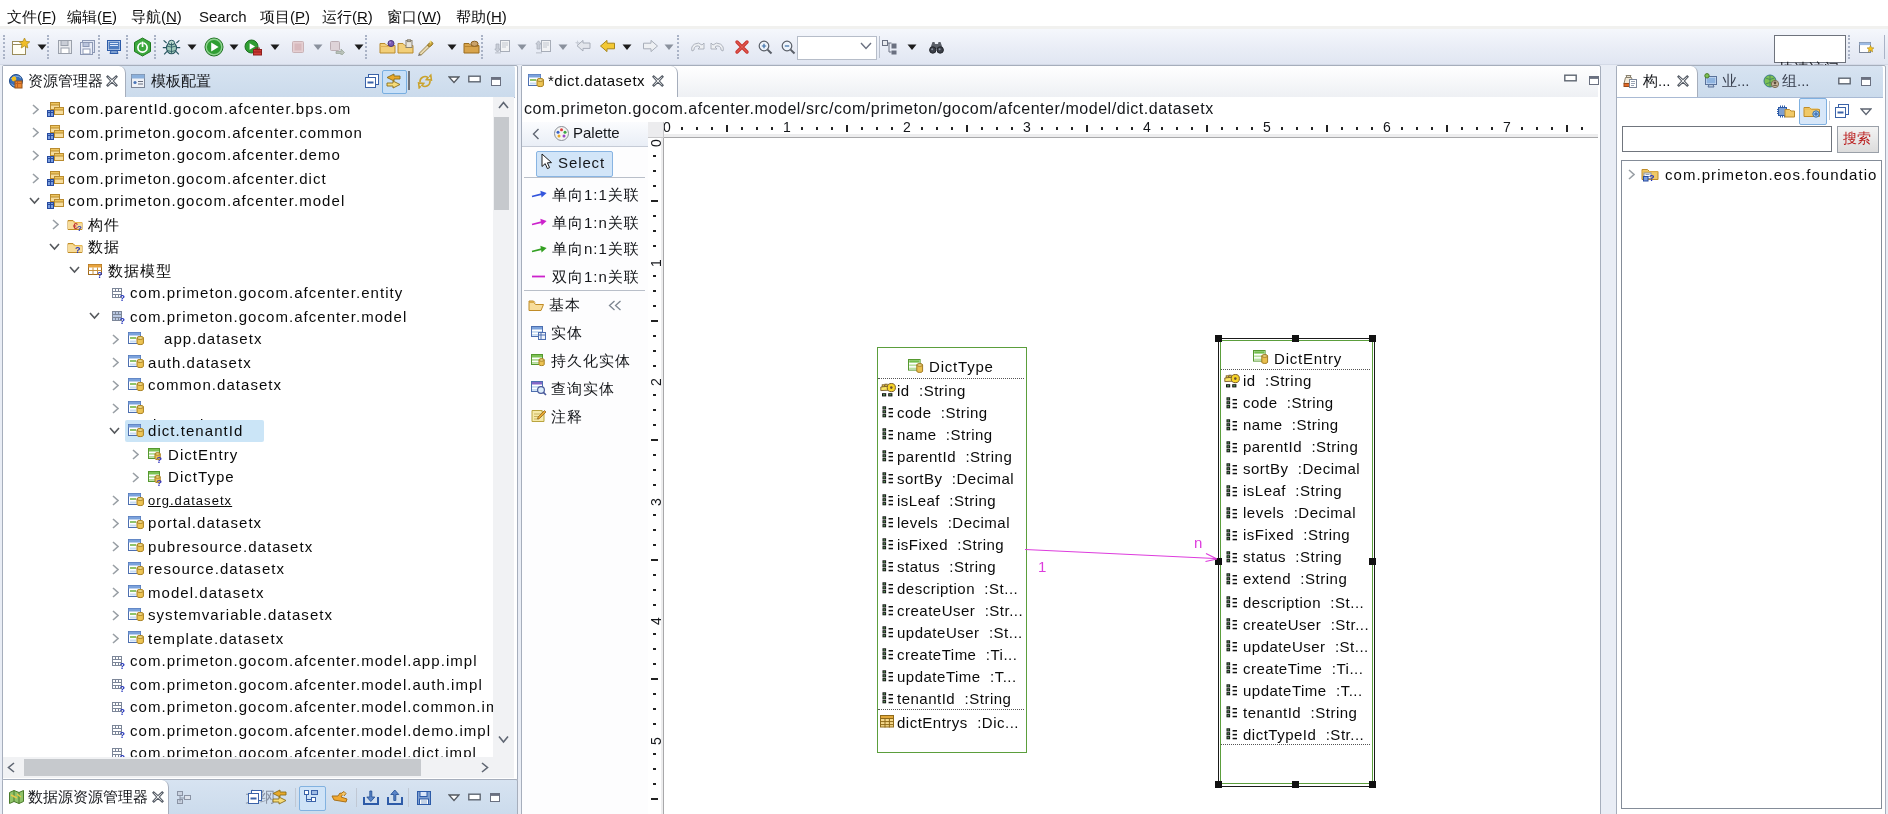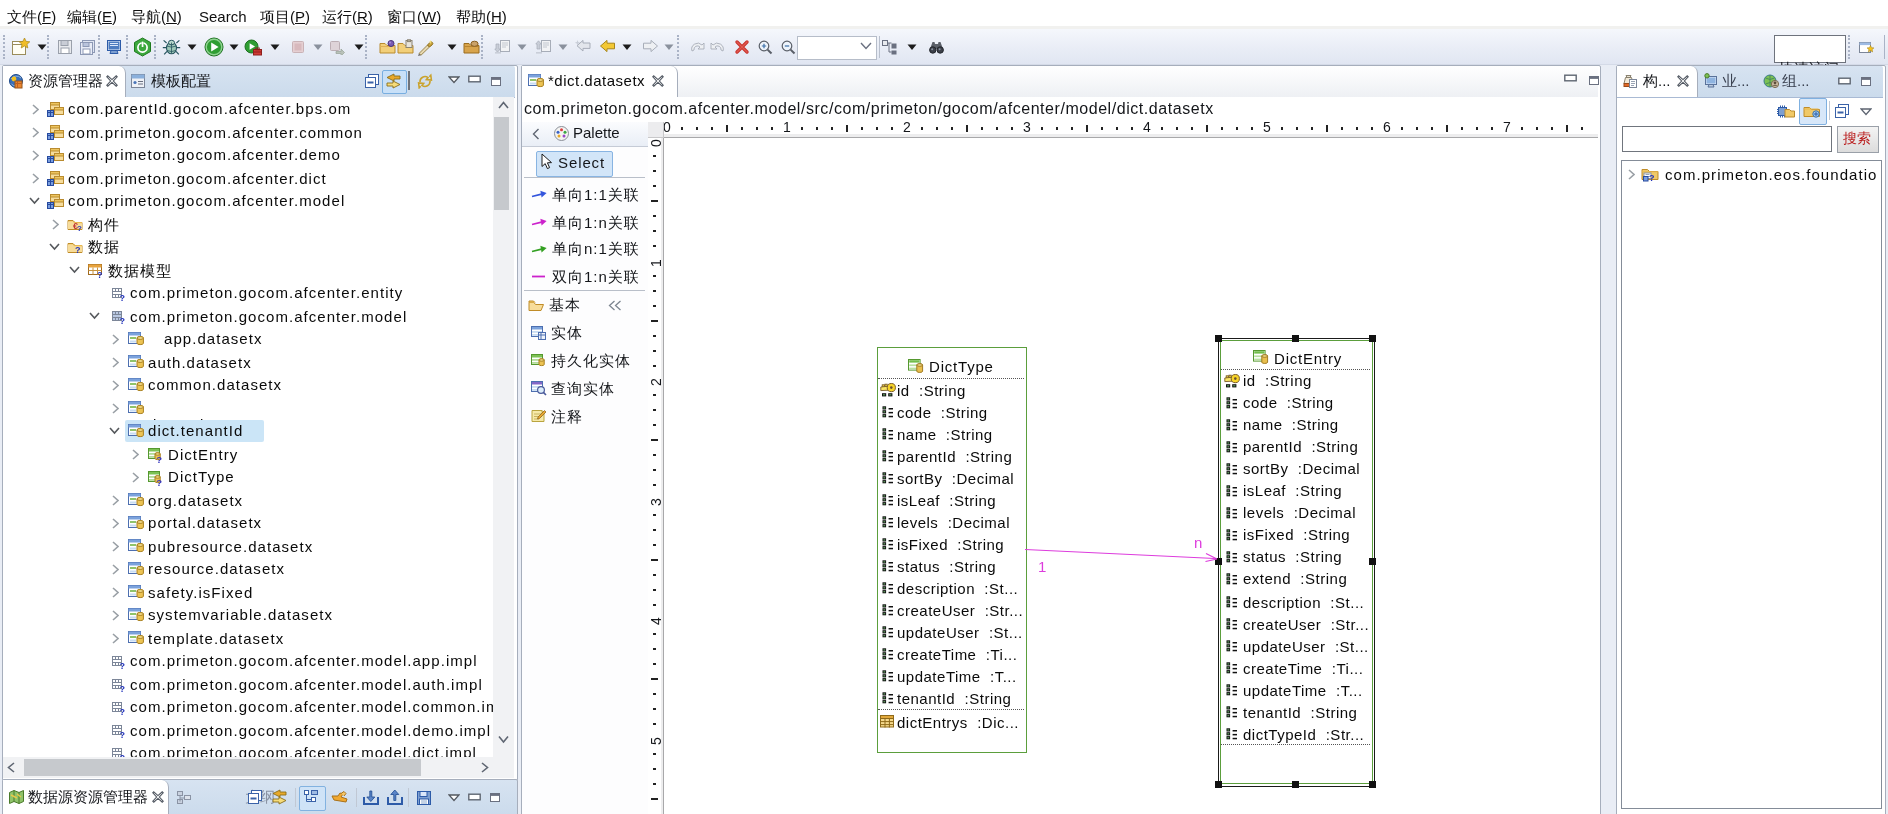--- a/index.html
+++ b/index.html
@@ -450,21 +450,21 @@
     <path d="M1 1 L6 5.5 L1 10" fill="none" stroke="#9aa0a6" stroke-width="1.6"></path>
   </svg>
 <svg class="ab" style="left:127px;top:492px" width="17" height="16" viewBox="0 0 17 16">
     <rect x="1.5" y="1.5" width="12" height="11" fill="#fff" stroke="#4d6fb0"></rect>
     <rect x="1.5" y="1.5" width="12" height="3" fill="#7ba2dc"></rect>
     <rect x="3" y="6" width="6" height="2" fill="#8fc36a"></rect>
     <rect x="3" y="9.5" width="6" height="2" fill="#c8dcf2"></rect>
     <path d="M10 7 a3.2 1.4 0 0 1 6.4 0 v5.2 a3.2 1.4 0 0 1 -6.4 0 Z" fill="#ecc353" stroke="#a87f1e"></path>
     <ellipse cx="13.2" cy="7" rx="3.2" ry="1.4" fill="#f6df8e" stroke="#a87f1e"></ellipse>
   </svg>
-<div class="tx" style="left:148px;top:490px;font-size:15px;line-height:21px;color:#0a0a0a;letter-spacing:1.05px;">org.datasetx</div>
+<div class="tx" style="left:148px;top:490px;font-size:13px;line-height:21px;color:#0a0a0a;letter-spacing:1.05px;text-decoration:underline;">org.datasetx</div>
 <svg class="ab" style="left:112px;top:518px" width="7" height="11" viewBox="0 0 7 11">
     <path d="M1 1 L6 5.5 L1 10" fill="none" stroke="#9aa0a6" stroke-width="1.6"></path>
   </svg>
 <svg class="ab" style="left:127px;top:515px" width="17" height="16" viewBox="0 0 17 16">
     <rect x="1.5" y="1.5" width="12" height="11" fill="#fff" stroke="#4d6fb0"></rect>
     <rect x="1.5" y="1.5" width="12" height="3" fill="#7ba2dc"></rect>
     <rect x="3" y="6" width="6" height="2" fill="#8fc36a"></rect>
     <rect x="3" y="9.5" width="6" height="2" fill="#c8dcf2"></rect>
     <path d="M10 7 a3.2 1.4 0 0 1 6.4 0 v5.2 a3.2 1.4 0 0 1 -6.4 0 Z" fill="#ecc353" stroke="#a87f1e"></path>
     <ellipse cx="13.2" cy="7" rx="3.2" ry="1.4" fill="#f6df8e" stroke="#a87f1e"></ellipse>
@@ -498,21 +498,21 @@
     <path d="M1 1 L6 5.5 L1 10" fill="none" stroke="#9aa0a6" stroke-width="1.6"></path>
   </svg>
 <svg class="ab" style="left:127px;top:584px" width="17" height="16" viewBox="0 0 17 16">
     <rect x="1.5" y="1.5" width="12" height="11" fill="#fff" stroke="#4d6fb0"></rect>
     <rect x="1.5" y="1.5" width="12" height="3" fill="#7ba2dc"></rect>
     <rect x="3" y="6" width="6" height="2" fill="#8fc36a"></rect>
     <rect x="3" y="9.5" width="6" height="2" fill="#c8dcf2"></rect>
     <path d="M10 7 a3.2 1.4 0 0 1 6.4 0 v5.2 a3.2 1.4 0 0 1 -6.4 0 Z" fill="#ecc353" stroke="#a87f1e"></path>
     <ellipse cx="13.2" cy="7" rx="3.2" ry="1.4" fill="#f6df8e" stroke="#a87f1e"></ellipse>
   </svg>
-<div class="tx" style="left:148px;top:582px;font-size:15px;line-height:21px;color:#0a0a0a;letter-spacing:1.05px;">safety.isFixed</div>
+<div class="tx" style="left:148px;top:582px;font-size:15px;line-height:21px;color:#0a0a0a;letter-spacing:1.05px;">model.datasetx</div>
 <svg class="ab" style="left:112px;top:610px" width="7" height="11" viewBox="0 0 7 11">
     <path d="M1 1 L6 5.5 L1 10" fill="none" stroke="#9aa0a6" stroke-width="1.6"></path>
   </svg>
 <svg class="ab" style="left:127px;top:607px" width="17" height="16" viewBox="0 0 17 16">
     <rect x="1.5" y="1.5" width="12" height="11" fill="#fff" stroke="#4d6fb0"></rect>
     <rect x="1.5" y="1.5" width="12" height="3" fill="#7ba2dc"></rect>
     <rect x="3" y="6" width="6" height="2" fill="#8fc36a"></rect>
     <rect x="3" y="9.5" width="6" height="2" fill="#c8dcf2"></rect>
     <path d="M10 7 a3.2 1.4 0 0 1 6.4 0 v5.2 a3.2 1.4 0 0 1 -6.4 0 Z" fill="#ecc353" stroke="#a87f1e"></path>
     <ellipse cx="13.2" cy="7" rx="3.2" ry="1.4" fill="#f6df8e" stroke="#a87f1e"></ellipse>

